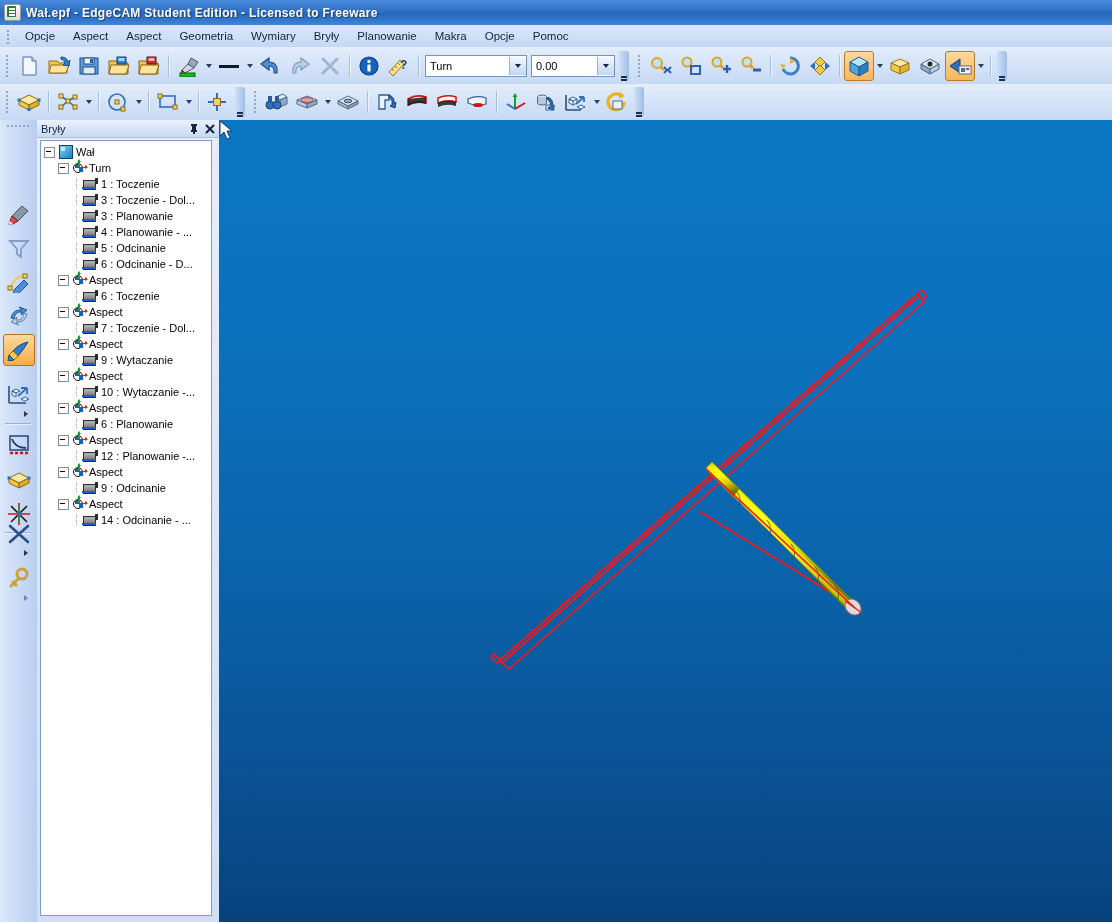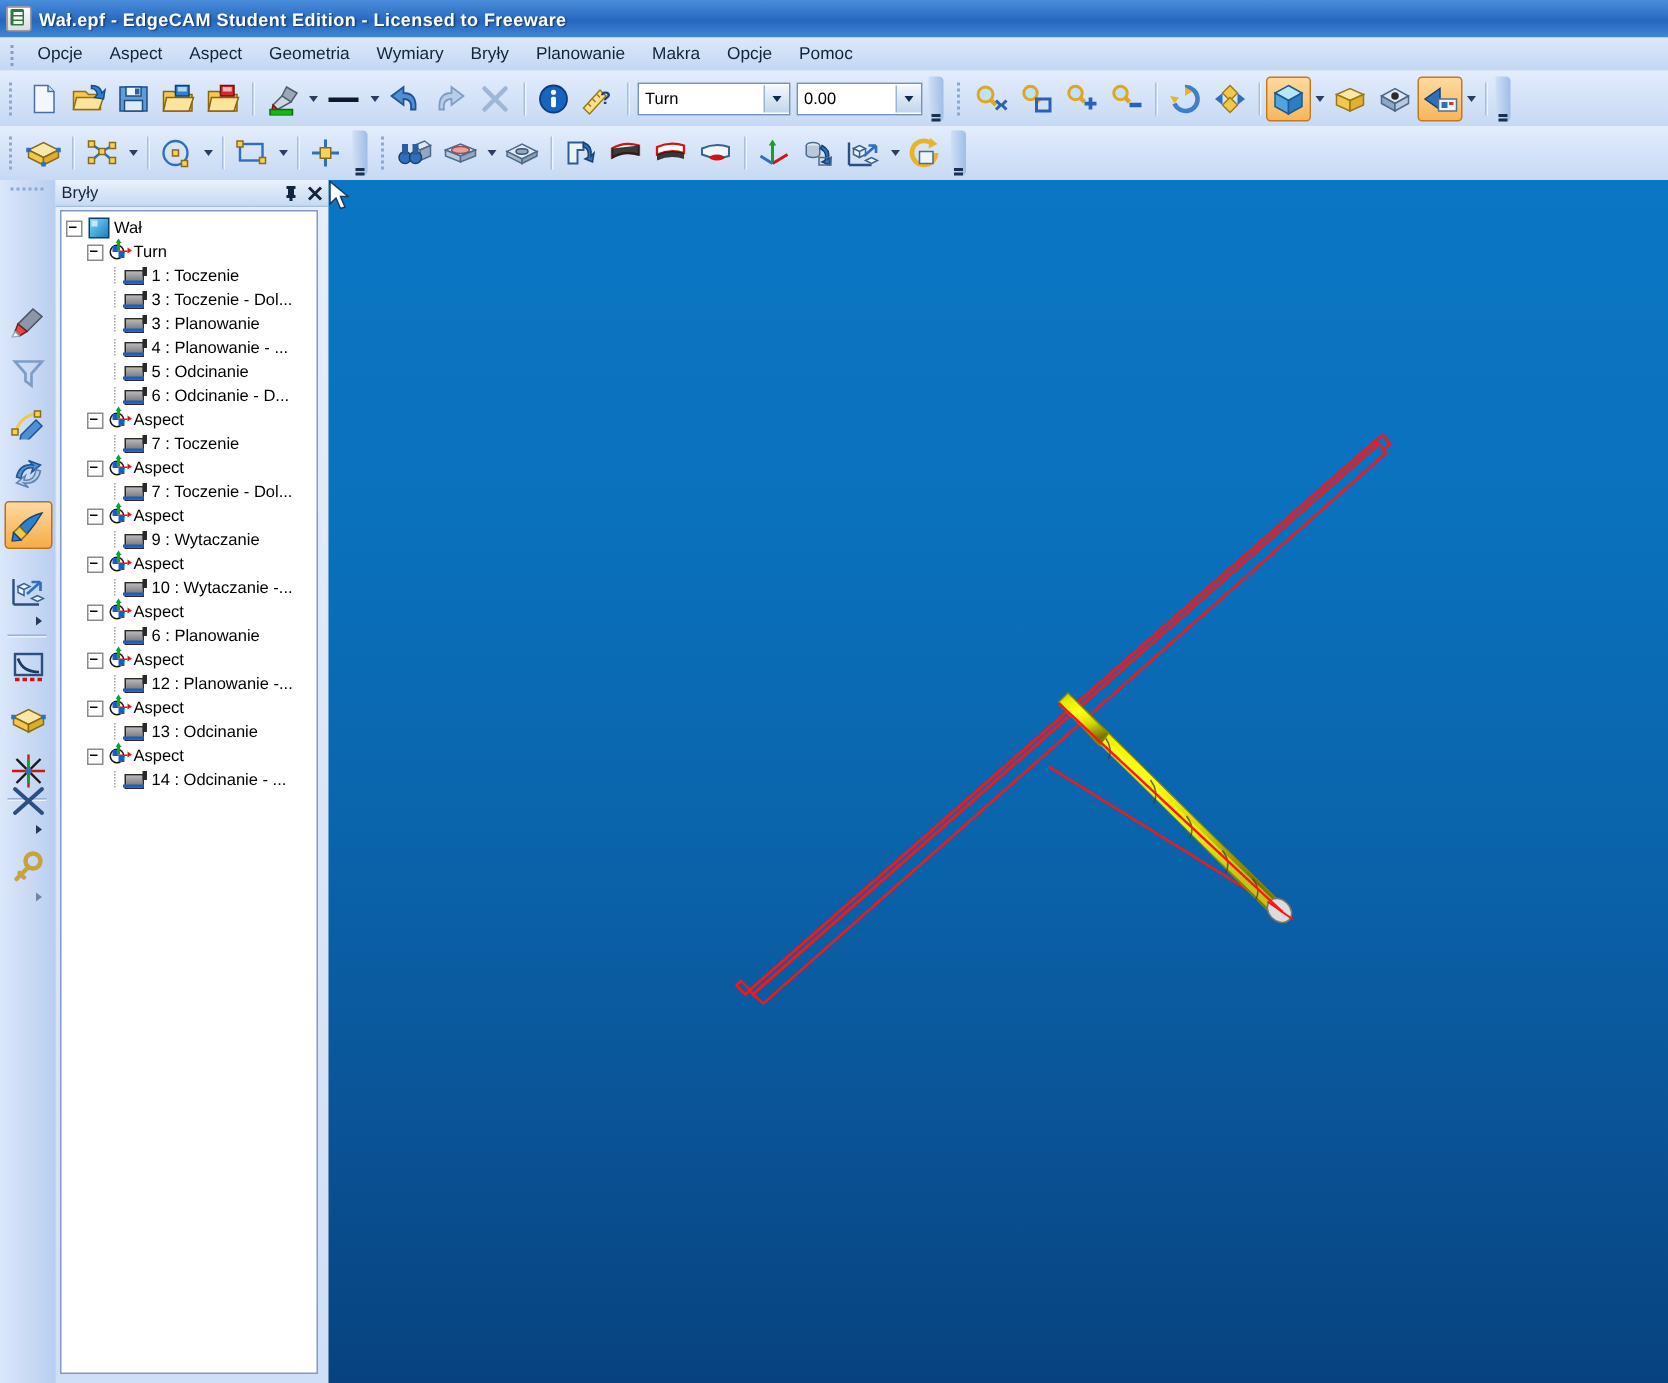--- a/index.html
+++ b/index.html
@@ -780,21 +780,21 @@
             <span class="tlabel">Aspect</span>
           </div>
           <div class="tnode">
             <span class="tind" style="width: 28px;"></span>
             <span class="dots"></span>
             <span class="ic ic-op">
               <span class="body"></span>
               <span class="blu"></span>
               <span class="tip"></span>
             </span>
-            <span class="tlabel">7 : Toczenie</span>
+            <span class="tlabel">6 : Toczenie</span>
           </div>
           <div class="tnode">
             <span class="tind" style="width: 14px;"></span>
             <span class="exp"></span>
             <span class="ic ic-asp">
               <span class="circ"></span>
               <span class="q1"></span>
               <span class="q2"></span>
               <span class="ax1"></span>
               <span class="ax2"></span>
@@ -912,21 +912,21 @@
             <span class="tlabel">Aspect</span>
           </div>
           <div class="tnode">
             <span class="tind" style="width: 28px;"></span>
             <span class="dots"></span>
             <span class="ic ic-op">
               <span class="body"></span>
               <span class="blu"></span>
               <span class="tip"></span>
             </span>
-            <span class="tlabel">13 : Odcinanie</span>
+            <span class="tlabel">9 : Odcinanie</span>
           </div>
           <div class="tnode">
             <span class="tind" style="width: 14px;"></span>
             <span class="exp"></span>
             <span class="ic ic-asp">
               <span class="circ"></span>
               <span class="q1"></span>
               <span class="q2"></span>
               <span class="ax1"></span>
               <span class="ax2"></span>

